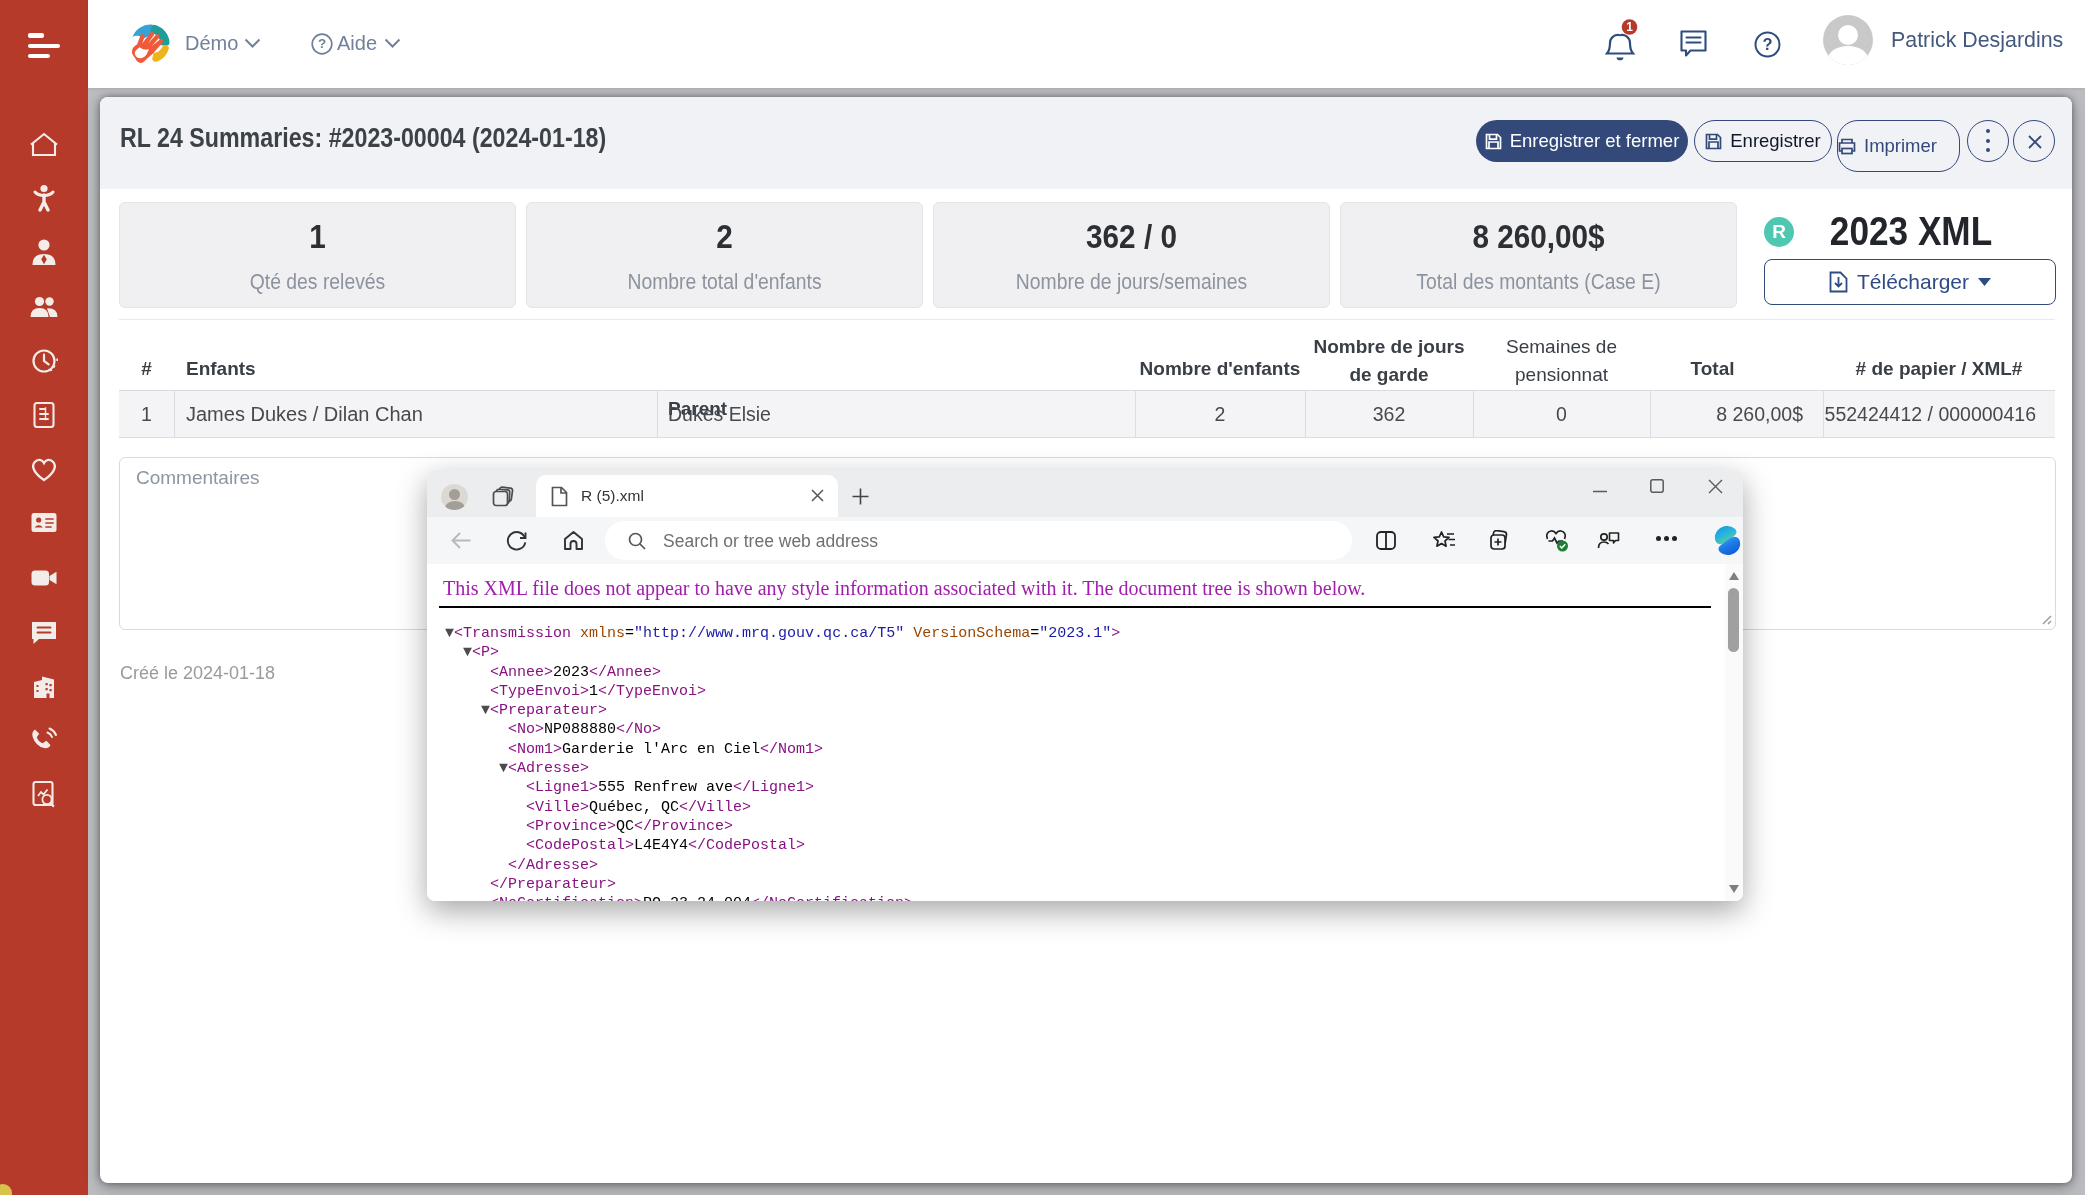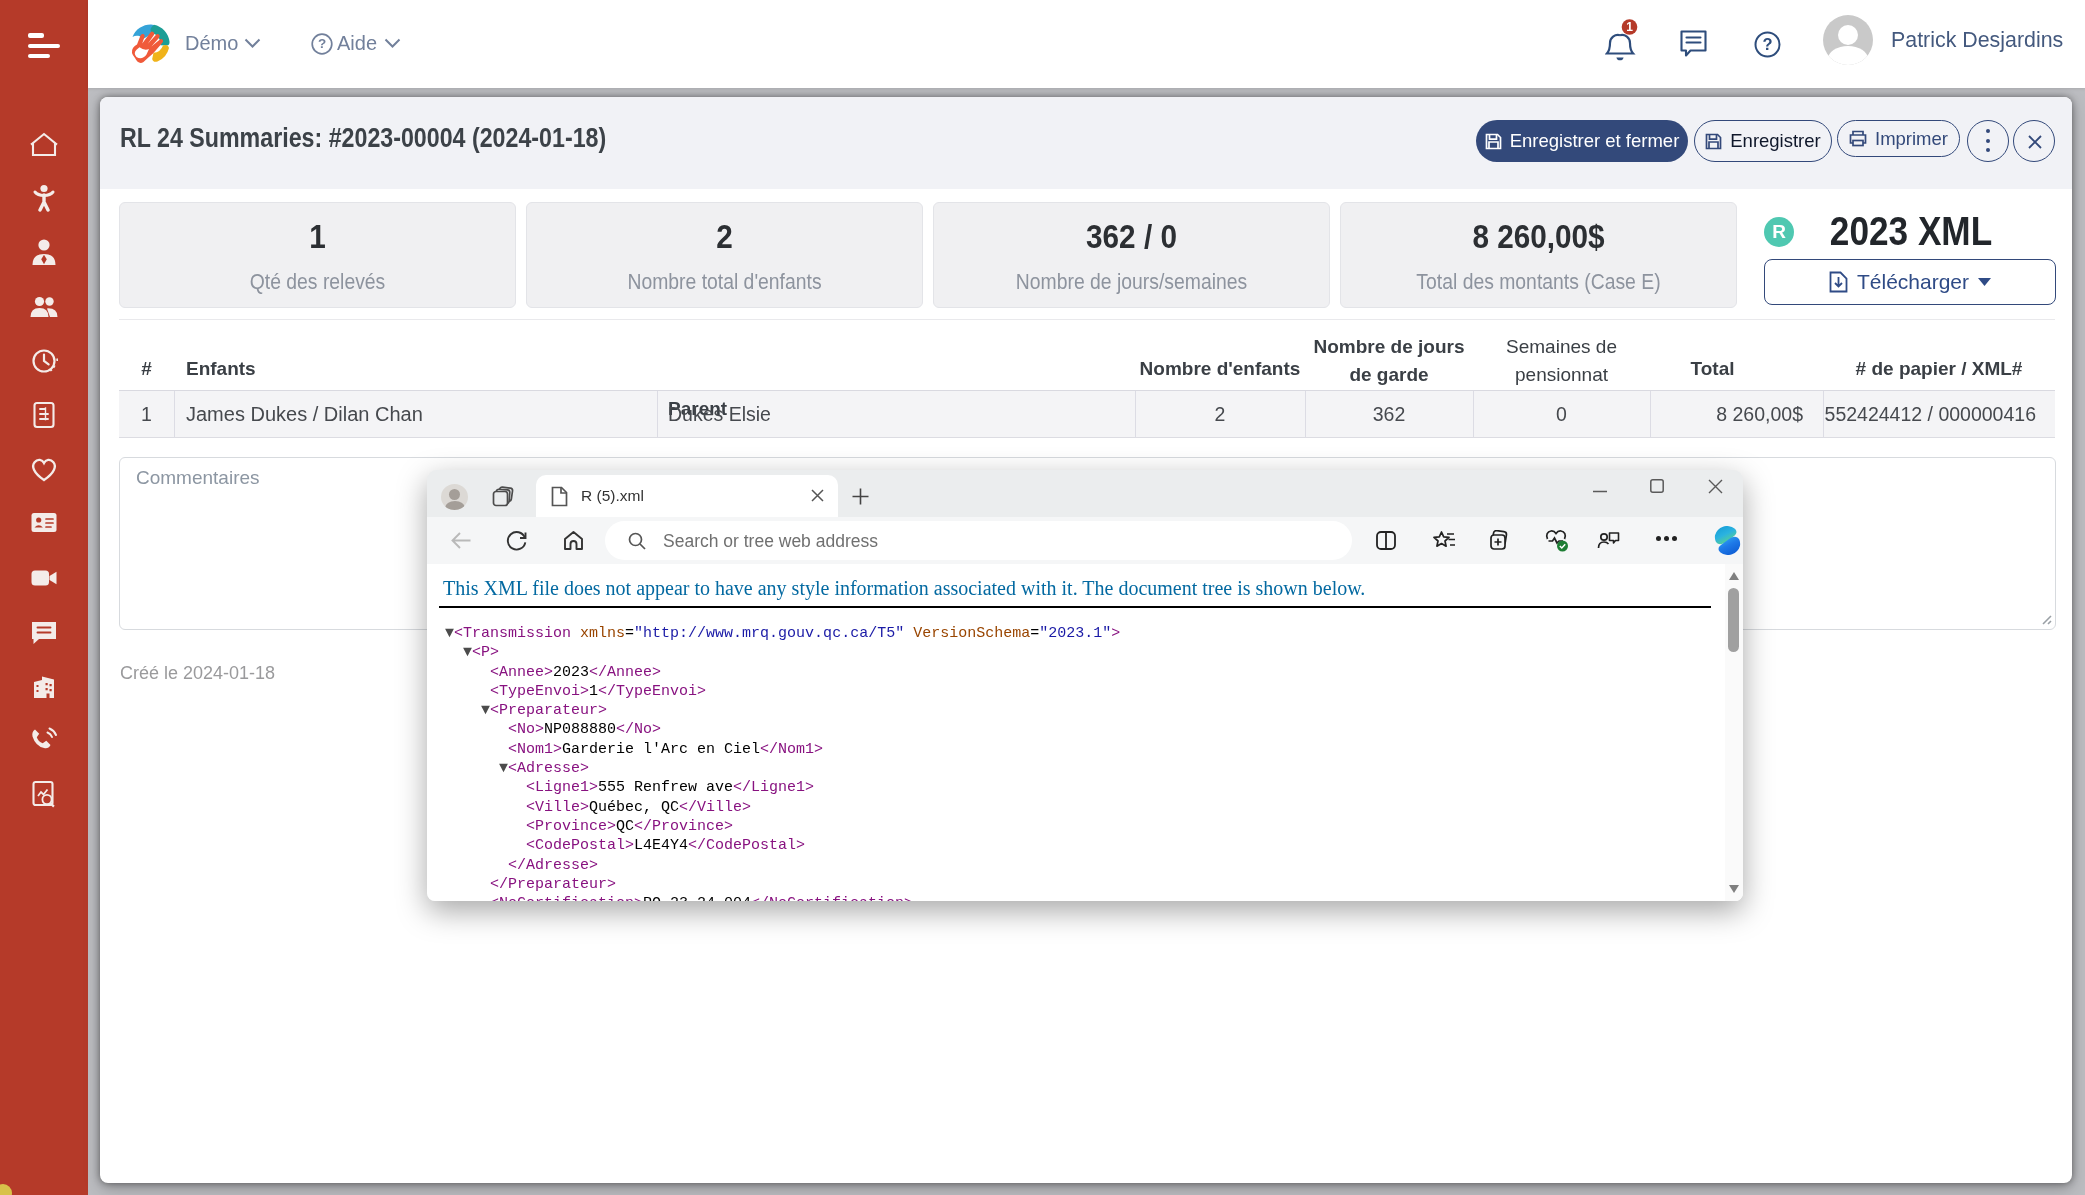--- a/index.html
+++ b/index.html
@@ -177,21 +177,21 @@
         <path d="M1.5 1.5 h11 l3 3 v11 h-14 Z" fill="none" stroke="#fff" stroke-width="1.7"></path>
         <path d="M4.5 1.8 v4.4 h7 v-4.4 M4 15 v-6 h9 v6" fill="none" stroke="#fff" stroke-width="1.7"></path>
       </svg>
     Enregistrer et fermer</div>
   <div class="abs" style="left:1594px; top:23px; width:138px; height:42px; border:1.5px solid #33497a; border-radius:21px; color:#0f172a; font-size:18.5px; display:flex; align-items:center; justify-content:center; gap:8px;">
     <svg width="17" height="17" viewBox="0 0 17 17">
         <path d="M1.5 1.5 h11 l3 3 v11 h-14 Z" fill="none" stroke="#33497a" stroke-width="1.7"></path>
         <path d="M4.5 1.8 v4.4 h7 v-4.4 M4 15 v-6 h9 v6" fill="none" stroke="#33497a" stroke-width="1.7"></path>
       </svg>
     Enregistrer</div>
-  <div class="abs" style="left:1737px; top:23px; width:123px; height:37px; border:1.5px solid #33497a; border-radius:21px; color:#33497a; font-size:18.5px; display:flex; align-items:center; justify-content:center; gap:8px;">
+  <div class="abs" style="left:1737px; top:23px; width:123px; height:52px; border:1.5px solid #33497a; border-radius:21px; color:#33497a; font-size:18.5px; display:flex; align-items:center; gap:8px;">
     <svg width="18" height="17" viewBox="0 0 18 17">
         <path d="M4 5 V1.5 h10 V5 M4 13 H1.5 V5 h15 V13 H14" fill="none" stroke="#33497a" stroke-width="1.7"></path>
         <rect x="4" y="10.5" width="10" height="5" fill="none" stroke="#33497a" stroke-width="1.7"></rect>
       </svg>
     Imprimer</div>
   <div class="abs" style="left:1867px; top:23px; width:42px; height:42px; border:1.5px solid #33497a; border-radius:50%;">
     <div class="abs" style="left:17.5px; top:8px; width:4px; height:4px; border-radius:50%; background:#33497a;"></div>
     <div class="abs" style="left:17.5px; top:17.5px; width:4px; height:4px; border-radius:50%; background:#33497a;"></div>
     <div class="abs" style="left:17.5px; top:27px; width:4px; height:4px; border-radius:50%; background:#33497a;"></div>
   </div>
@@ -360,21 +360,21 @@
           <stop offset="0" stop-color="#0a57d0"></stop>
           <stop offset="0.6" stop-color="#1f7ae8"></stop>
           <stop offset="1" stop-color="#2da8f2"></stop>
         </linearGradient>
     </defs>
     <path d="M2 9.2 A12.3 12.3 0 0 1 21.5 2.6 c2.9 2.4 2.4 5.2-.4 7.3 L13 16.1 C8.5 19.4 4.3 18.6 2.6 15.2 A12.3 12.3 0 0 1 2 9.2 Z" fill="url(#cpA)"></path>
     <path d="M27 19.8 A12.3 12.3 0 0 1 7.5 26.4 c-2.9-2.4-2.4-5.2.4-7.3 L16 12.9 c4.5-3.3 8.7-2.5 10.4.9 A12.3 12.3 0 0 1 27 19.8 Z" fill="url(#cpB)"></path>
   </svg>
 
   <div class="abs" style="left:0; top:94px; width:1316px; height:337px; background:#fff; overflow:hidden;">
-    <div class="abs" style="left:16px; top:13px; font-family:'Liberation Serif', serif; font-size:20px; color:#0369a1;">This XML file does not appear to have any style information associated with it. The document tree is shown below.</div>
+    <div class="abs" style="left:16px; top:13px; font-family:'Liberation Serif', serif; font-size:20px; color:#a21caf;">This XML file does not appear to have any style information associated with it. The document tree is shown below.</div>
     <div class="abs" style="left:12px; top:41.5px; width:1272px; height:2px; background:#000;"></div>
     <pre id="xml" style="position:absolute; left:18px; top:60px; font-family:'Liberation Mono', monospace; font-size:15px; line-height:19.3px; color:#000;"><span class="ar">▼</span><t>&lt;Transmission</t> <a>xmlns</a>=<v>"http://www.mrq.gouv.qc.ca/T5"</v> <a>VersionSchema</a>=<v>"2023.1"</v><t>&gt;</t>
   <span class="ar">▼</span><t>&lt;P&gt;</t>
      <t>&lt;Annee&gt;</t>2023<t>&lt;/Annee&gt;</t>
      <t>&lt;TypeEnvoi&gt;</t>1<t>&lt;/TypeEnvoi&gt;</t>
     <span class="ar">▼</span><t>&lt;Preparateur&gt;</t>
        <t>&lt;No&gt;</t>NP088880<t>&lt;/No&gt;</t>
        <t>&lt;Nom1&gt;</t>Garderie l'Arc en Ciel<t>&lt;/Nom1&gt;</t>
       <span class="ar">▼</span><t>&lt;Adresse&gt;</t>
          <t>&lt;Ligne1&gt;</t>555 Renfrew ave<t>&lt;/Ligne1&gt;</t>

